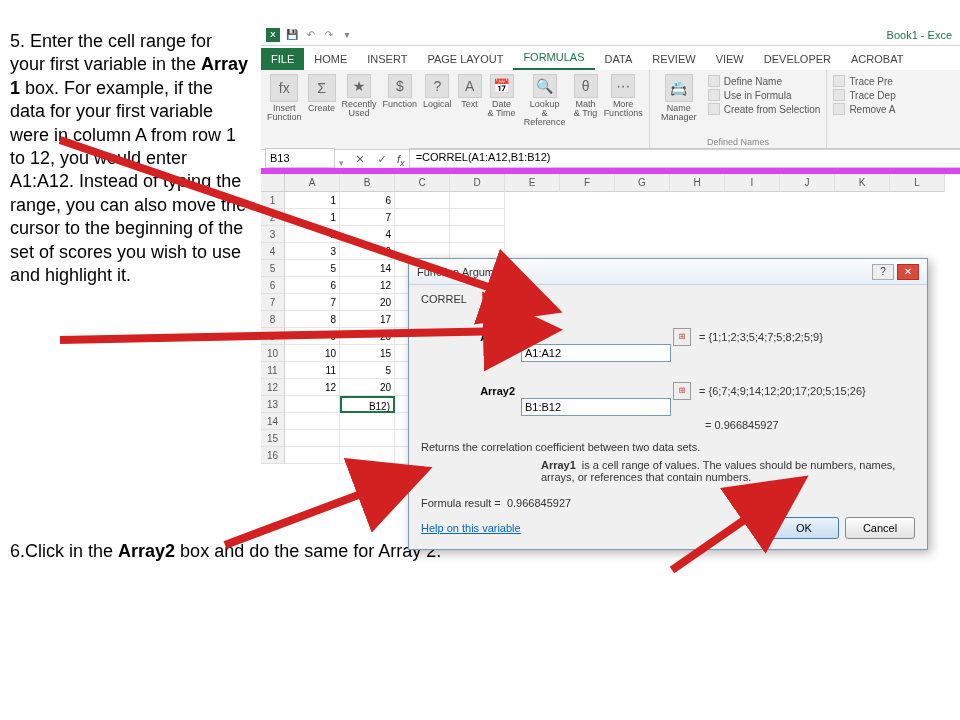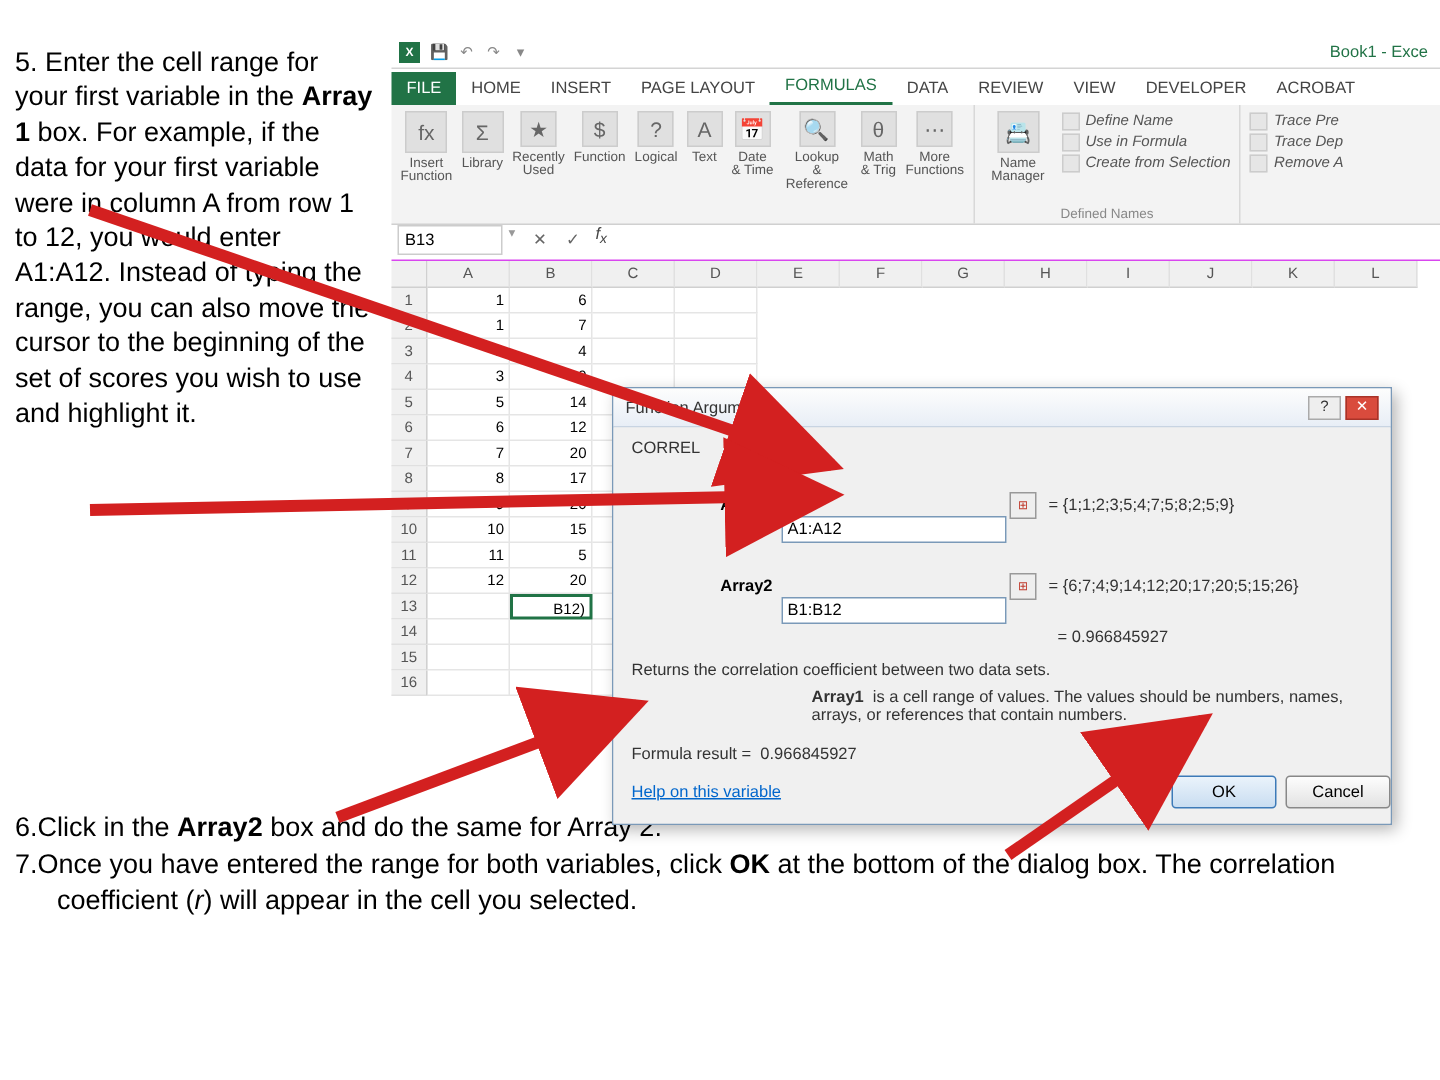--- a/index.html
+++ b/index.html
@@ -23,45 +23,45 @@
   .tabs .tab.active { color: #217346; border-bottom: 2px solid #217346; font-weight: 500; }
 
   .ribbon { height: 80px; background: #f3f3f3; border-bottom: 1px solid #d0d0d0; display: flex; }
   .rgroup { border-right: 1px solid #d8d8d8; padding: 4px 6px 2px 6px; display: flex; flex-direction: column; justify-content: space-between; }
   .rgroup .icons { display: flex; gap: 6px; }
   .rbtn { display: flex; flex-direction: column; align-items: center; font-size: 9px; color: #555; gap: 2px; }
   .rbtn .ic { width: 24px; height: 24px; background: #e0e0e0; border: 1px solid #ccc; display: flex; align-items: center; justify-content: center; color: #666; font-size: 14px; }
   .rbtn.big .ic { width: 28px; height: 28px; }
   .rbtn .lbl { text-align: center; line-height: 1; max-width: 46px; }
   .rgroup .grplabel { font-size: 9px; color: #888; text-align: center; }
-  .rlist-item { font-size: 10px; color: #555; display: flex; align-items: flex-start; gap: 4px; padding: 1px 0; font-style: italic; }
+  .rlist-item { font-size: 10px; color: #555; display: flex; align-items: flex-end; gap: 4px; padding: 1px 0; }
   .rlist-item .mic { width: 12px; height: 12px; background: #e6e6e6; border: 1px solid #ccc; }
 
-  .namebox-row { height: 24px; display: flex; align-items: flex-start; border-bottom: 1px solid #d946ef; background: #fff; font-size: 11px; }
+  .namebox-row { height: 24px; display: flex; align-items: flex-end; border-bottom: 6px solid #d946ef; background: #fff; font-size: 11px; }
   .namebox { width: 70px; height: 20px; border: 1px solid #ccc; margin: 0 4px; padding: 2px 4px; font-size: 11px; }
   .fx-btn { width: 18px; height: 18px; display: flex; align-items: center; justify-content: center; color: #666; margin: 0 2px; border: 1px solid transparent; }
   .fx-label { font-style: italic; margin: 0 4px; color: #444; }
   .formula-bar { flex: 1; height: 20px; border: 1px solid #ccc; padding: 2px 6px; font-size: 11px; }
 
   .sheet { display: flex; background: #fff; }
   .rowhdrs { display: flex; flex-direction: column; }
   .rowhdr { width: 24px; height: 17px; background: #f0f0f0; border-right: 1px solid #d0d0d0; border-bottom: 1px solid #e0e0e0; font-size: 10px; color: #555; text-align: center; line-height: 17px; }
   .colhdrs { display: flex; }
   .colhdr { height: 18px; background: #f0f0f0; border-right: 1px solid #e0e0e0; border-bottom: 1px solid #d0d0d0; font-size: 10px; color: #555; text-align: center; line-height: 18px; }
   .corner { width: 24px; height: 18px; background: #f0f0f0; border-right: 1px solid #d0d0d0; border-bottom: 1px solid #d0d0d0; }
   .cells { position: relative; }
   .cell { position: absolute; border-right: 1px solid #e5e5e5; border-bottom: 1px solid #e5e5e5; font-size: 10px; padding: 1px 3px; text-align: right; height: 17px; line-height: 15px; }
   .cell.sel { border: 2px solid #217346; z-index: 2; }
 
   .dialog { position: absolute; left: 408px; top: 258px; width: 520px; background: #f0f0f0; border: 1px solid #7a99b8; box-shadow: 3px 3px 10px rgba(0,0,0,0.3); font-size: 11px; }
   .dlg-title { height: 26px; background: linear-gradient(#fdfdfd, #e8eef6); border-bottom: 1px solid #c8d4e2; display: flex; align-items: center; padding: 0 8px; color: #333; }
   .dlg-title .spacer { flex: 1; }
   .dlg-title .wbtn { width: 22px; height: 16px; margin-left: 3px; border: 1px solid #aaa; background: #eee; font-size: 10px; text-align: center; line-height: 14px; }
   .dlg-title .wbtn.close { background: #d94b3d; color: #fff; border-color: #a83328; }
-  .dlg-body { padding: 8px 0 10px 12px; background: #f0f0f0; }
+  .dlg-body { padding: 8px 12px 10px 12px; background: #f0f0f0; }
   .dlg-body .fname { font-size: 11px; color: #333; margin-bottom: 6px; }
   .argrow { display: flex; align-items: center; margin: 3px 0; }
   .argrow .alabel { width: 100px; text-align: right; font-weight: bold; font-size: 11px; padding-right: 6px; }
   .argrow input { width: 150px; height: 18px; border: 1px solid #7a99b8; font-size: 11px; padding: 1px 3px; background: #fff; margin-top: 33px; }
   .argrow .refbtn { width: 18px; height: 18px; border: 1px solid #999; background: #eee; margin-left: 2px; font-size: 8px; color: #c0392b; text-align: center; line-height: 16px; }
   .argrow .preview { font-size: 11px; color: #333; margin-left: 8px; }
   .desc { font-size: 11px; color: #333; margin-top: 10px; }
   .argdesc { font-size: 11px; color: #333; margin-top: 6px; padding-left: 120px; }
   .argdesc b { margin-right: 6px; }
   .fresult { font-size: 11px; color: #333; margin-top: 14px; }
@@ -74,21 +74,20 @@
   svg.arrows { position: absolute; left: 0; top: 0; width: 960px; height: 720px; pointer-events: none; z-index: 20; }
 </style>
 </head>
 <body>
 
 <div class="instructions">
   <div class="step5"><span class="num">5.</span><span id="step5txt">Enter the cell range for your first variable in the <b>Array 1</b> box. For example, if the data for your first variable were in column A from row 1 to 12, you would enter A1:A12. Instead of typing the range, you can also move the cursor to the beginning of the set of scores you wish to use and highlight it.</span></div>
 </div>
 <div class="instructions-lower">
   <div><span class="num">6.</span><span id="step6txt">Click in the <b>Array2</b> box and do the same for Array 2.</span></div>
-  <div><span class="num">7.</span><span id="step7txt">Once you have entered the range for both variables, click <b>OK</b> at the bottom of the dialog box. The correlation coefficient (<i>r</i>) will appear in the cell you selected.</span></div>
 </div>
 
 <div class="excel">
   <div class="titlebar">
     <div class="xl-icon">X</div>
     <div class="qat-icon">💾</div>
     <div class="qat-icon">↶</div>
     <div class="qat-icon">↷</div>
     <div class="qat-icon">▾</div>
     <div class="book">Book1 - Exce</div>
@@ -107,21 +106,21 @@
     </div>
   <div class="ribbon">
     <div class="rgroup">
       <div class="icons" id="rg1">
           <div class="rbtn big">
             <div class="ic">fx</div>
             <div class="lbl">Insert<br>Function</div>
           </div>
           <div class="rbtn big">
             <div class="ic">Σ</div>
-            <div class="lbl">Library</div>
+            <div class="lbl">Create</div>
           </div>
           <div class="rbtn">
             <div class="ic">★</div>
             <div class="lbl">Recently<br>Used</div>
           </div>
           <div class="rbtn">
             <div class="ic">$</div>
             <div class="lbl">Function</div>
           </div>
           <div class="rbtn">
@@ -172,20 +171,21 @@
         </div>
       <div class="grplabel">&nbsp;</div>
     </div>
   </div>
   <div class="namebox-row">
     <input class="namebox" value="B13" style="">
     <div style="width:10px;color:#999;font-size:9px;">▾</div>
     <div class="fx-btn">✕</div>
     <div class="fx-btn">✓</div>
     <div class="fx-label">f<sub>x</sub></div>
+    <div class="formula-bar">=CORREL(A1:A12,B1:B12)</div>
   </div>
   <div style="display:flex;">
     <div class="corner"></div>
     <div class="colhdrs" id="colhdrs">
         <div class="colhdr" style="width: 55px;">A</div>
         <div class="colhdr" style="width: 55px;">B</div>
         <div class="colhdr" style="width: 55px;">C</div>
         <div class="colhdr" style="width: 55px;">D</div>
         <div class="colhdr" style="width: 55px;">E</div>
         <div class="colhdr" style="width: 55px;">F</div>

